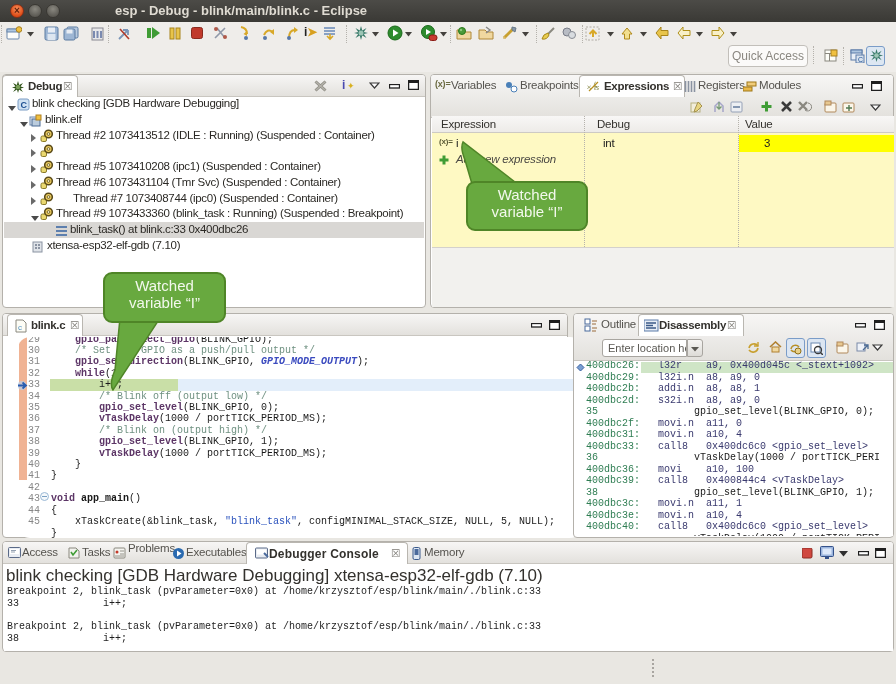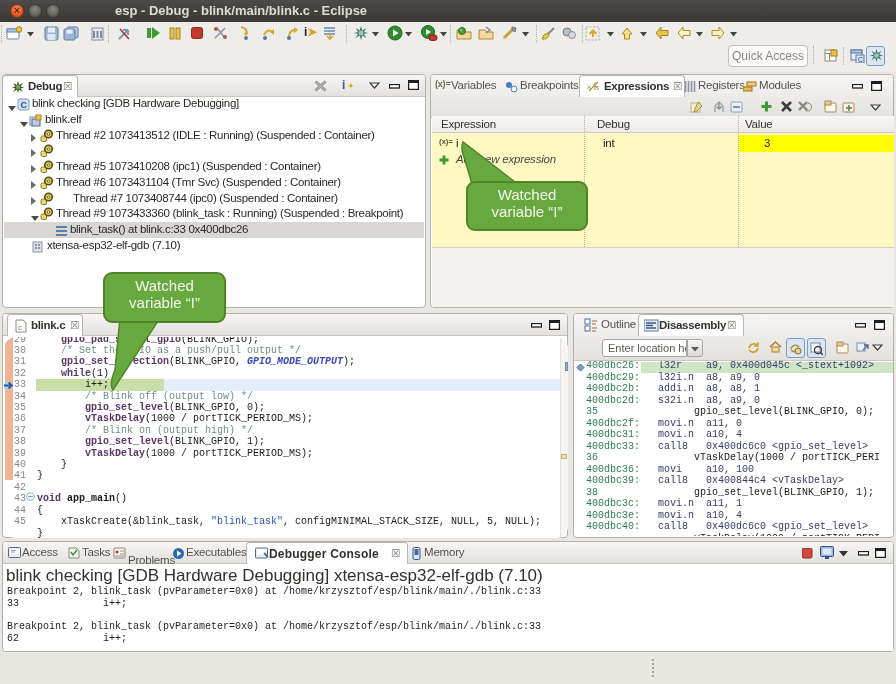--- a/index.html
+++ b/index.html
@@ -591,21 +591,21 @@
         <svg width="11" height="5">
           <rect x="0.5" y="0.5" width="10" height="3.5" fill="#fff" stroke="#1f1f1f" stroke-width="1.3"></rect>
         </svg>
       </div>
   <div class="minmax" style="left:546px;top:6px;">
         <svg width="11" height="10">
           <rect x="0.5" y="0.5" width="10" height="9" fill="#fff" stroke="#1f1f1f" stroke-width="1.5"></rect>
           <rect x="0.5" y="0.5" width="10" height="2.5" fill="#1f1f1f"></rect>
         </svg>
       </div>
-  <div id="editor-body" style="position:absolute;left:1px;top:23px;width:564px;height:201px;overflow:hidden;background:#fff;border-radius:12px;">
+  <div id="editor-body" style="position:absolute;left:15px;top:23px;width:564px;height:201px;overflow:hidden;background:#fff;border-radius:12px;">
     <div class="abs" style="left:1px;top:0;width:8px;height:143px;background:#f0b394;"></div>
     <div class="abs" style="left:32px;top:42.3px;width:128px;height:11.4px;background:#c9dfa7;"></div>
     <div class="abs" style="left:160px;top:42.3px;width:397px;height:11.4px;background:#e3eefa;"></div>
     <div class="abs" style="left:-1px;top:43px;">
           <svg width="13" height="11" viewBox="0 0 13 11">
             <circle cx="5" cy="5.5" r="4.5" fill="#b8cfe8" opacity="0.7"></circle>
             <path d="M1 5.5 h7 M5.5 2.5 l3.5 3 -3.5 3" stroke="#2a5db0" stroke-width="1.8" fill="none"></path>
           </svg>
         </div>
     <div id="lnums" class="mono" style="position:absolute;left:10px;top:-3.4px;font-size:10px;line-height:11.4px;color:#878787;white-space:pre;">29
@@ -750,21 +750,21 @@
           </svg>
         </span>
     <span class="itxt" style="left:79px;top:4px;">Tasks</span>
     <span class="icog" style="left:110px;top:5px;">
           <svg width="13" height="12">
             <rect x="1" y="1" width="11" height="10" rx="1" fill="#f4f4f0" stroke="#8a887f"></rect>
             <circle cx="4" cy="5" r="1.5" fill="#c43a2a"></circle>
             <path d="M7 4 h4 M7 7 h4 M2 9 h9" stroke="#8a887f" stroke-width="0.9"></path>
           </svg>
         </span>
-    <span class="itxt" style="left:125px;top:12px;">Problems</span>
+    <span class="itxt" style="left:125px;top:0;">Problems</span>
     <span class="icog" style="left:169px;top:5px;">
           <svg width="13" height="13">
             <circle cx="6.5" cy="6.5" r="5.5" fill="#2a6ab0"></circle>
             <path d="M5 3.5 L9.5 6.5 L5 9.5z" fill="#fff"></path>
           </svg>
         </span>
     <span class="itxt" style="left:183px;top:4px;">Executables</span>
     <div class="tab" style="left:243px;width:162px;">
       <span class="abs" style="left:8px;top:4px;">
             <svg width="14" height="13">
@@ -811,21 +811,21 @@
             <rect x="0.5" y="0.5" width="10" height="2.5" fill="#1f1f1f"></rect>
           </svg>
         </span>
   </div>
   <div id="cons-body" style="position:absolute;left:1px;top:23px;width:889px;height:86px;background:#fff;overflow:hidden;">
     <div class="abs" style="left:2px;top:1px;font-size:17px;color:#33312d;">blink checking [GDB Hardware Debugging] xtensa-esp32-elf-gdb (7.10)</div>
     <div class="mono" style="position:absolute;left:3px;top:21px;font-size:10px;line-height:11.7px;color:#1e1e1e;white-space:pre;">Breakpoint 2, blink_task (pvParameter=0x0) at /home/krzysztof/esp/blink/main/./blink.c:33
 33              i++;
 
 Breakpoint 2, blink_task (pvParameter=0x0) at /home/krzysztof/esp/blink/main/./blink.c:33
-62              i++;</div>
+38              i++;</div>
   </div>
 </div>
 
 <div class="abs" style="left:652px;top:659px;width:3px;height:18px;border-left:2px dotted #a8a5a0;"></div>
 
 <div class="callout" id="co-a" style="left:103px;top:272px;width:123px;height:51px;">
   <div style="margin-top:3px;">Watched</div>
       <div>variable “I”</div>
 </div>
 <svg class="abs" id="co-a-tail" style="left:95px;top:318px;z-index:49;" width="80" height="75" viewBox="0 0 80 75">

